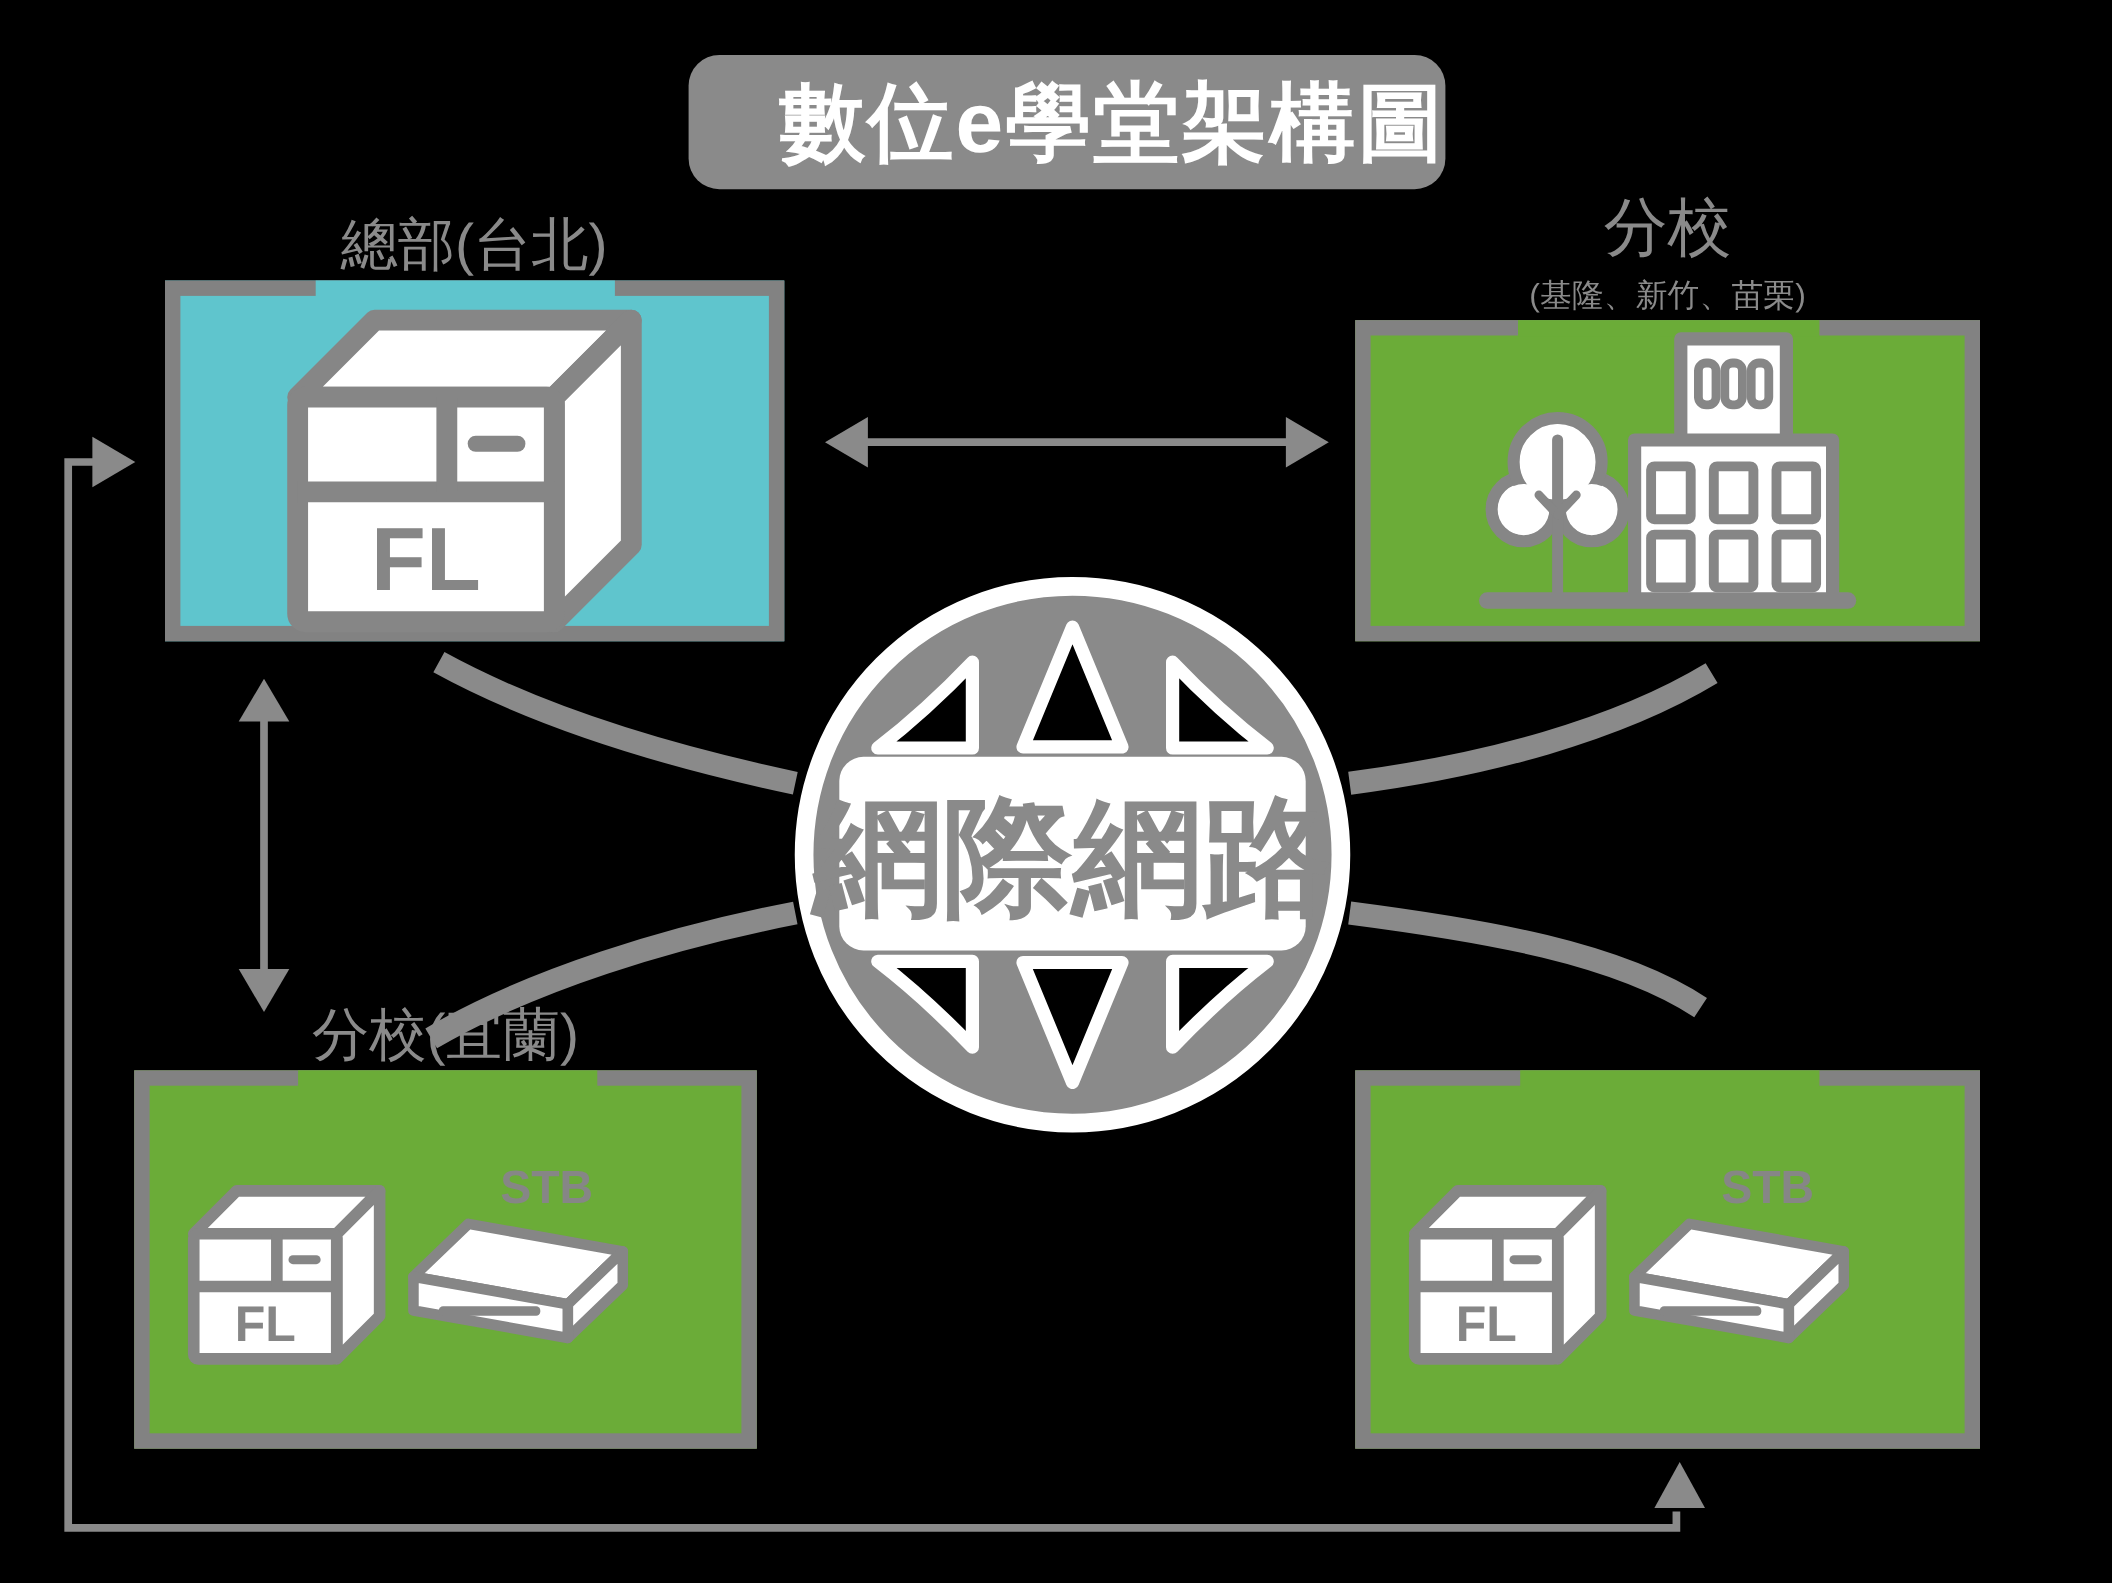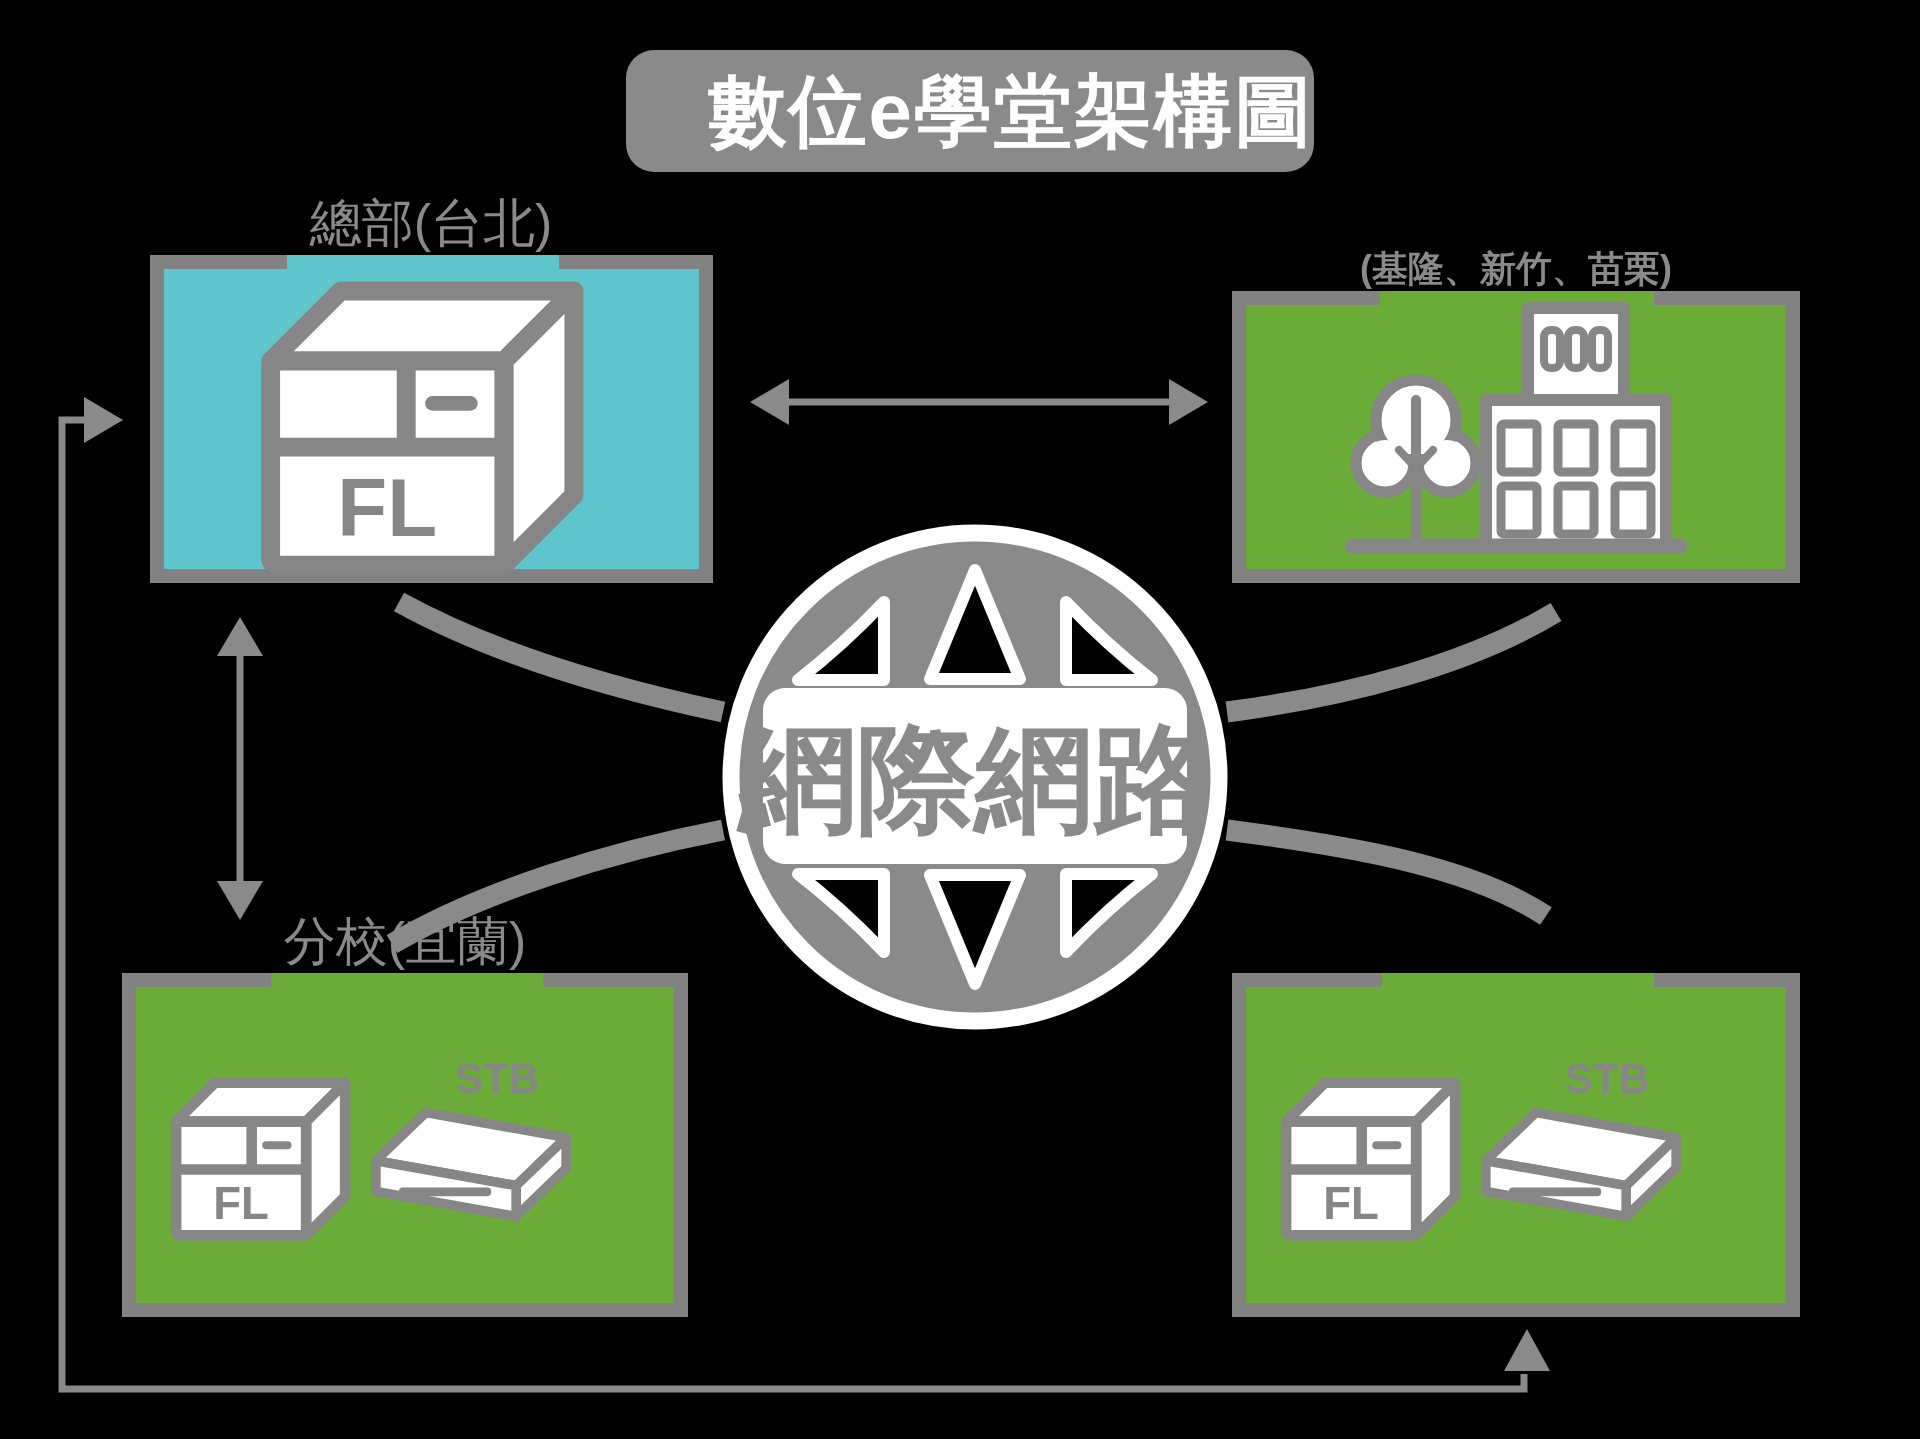--- a/index.html
+++ b/index.html
@@ -105,21 +105,22 @@
   <div class="node green" style="left:122px;top:973px;width:566px;height:344px">
     <div class="gap-patch green" style="left:135px;width:272px"></div>
   </div>
 
   <div class="node green" style="left:1232px;top:973px;width:568px;height:344px">
     <div class="gap-patch green" style="left:136px;width:272px"></div>
   </div>
 
   <div class="node-label" style="left:231px;top:192px;width:400px;font-size:52px;line-height:62px">總部(台北)</div>
 
-  <div class="node-label" style="left:1266px;top:246px;width:500px;font-size:36px;line-height:46px;font-weight:700">(基隆、新竹、苗栗)</div>
+  <div class="node-label" style="left:1316px;top:172px;width:400px;font-size:58px;line-height:70px">分校</div>
+  <div class="node-label" style="left:1266px;top:246px;width:500px;font-size:29px;line-height:46px;font-weight:400">(基隆、新竹、苗栗)</div>
 
   <div class="node-label" style="left:205px;top:910px;width:400px;font-size:52px;line-height:62px">分校(宜蘭)</div>
 
 
   <svg class="icon-svg" style="left:256px;top:256px" width="350" height="321" viewBox="0 0 240 220">
     <use href="#fl-cube" xlink:href="#fl-cube"></use>
   </svg>
 
   <svg class="icon-svg" style="left:1336px;top:300px" width="360" height="260" viewBox="0 0 360 260">
     <use href="#building-tree" xlink:href="#building-tree"></use>

